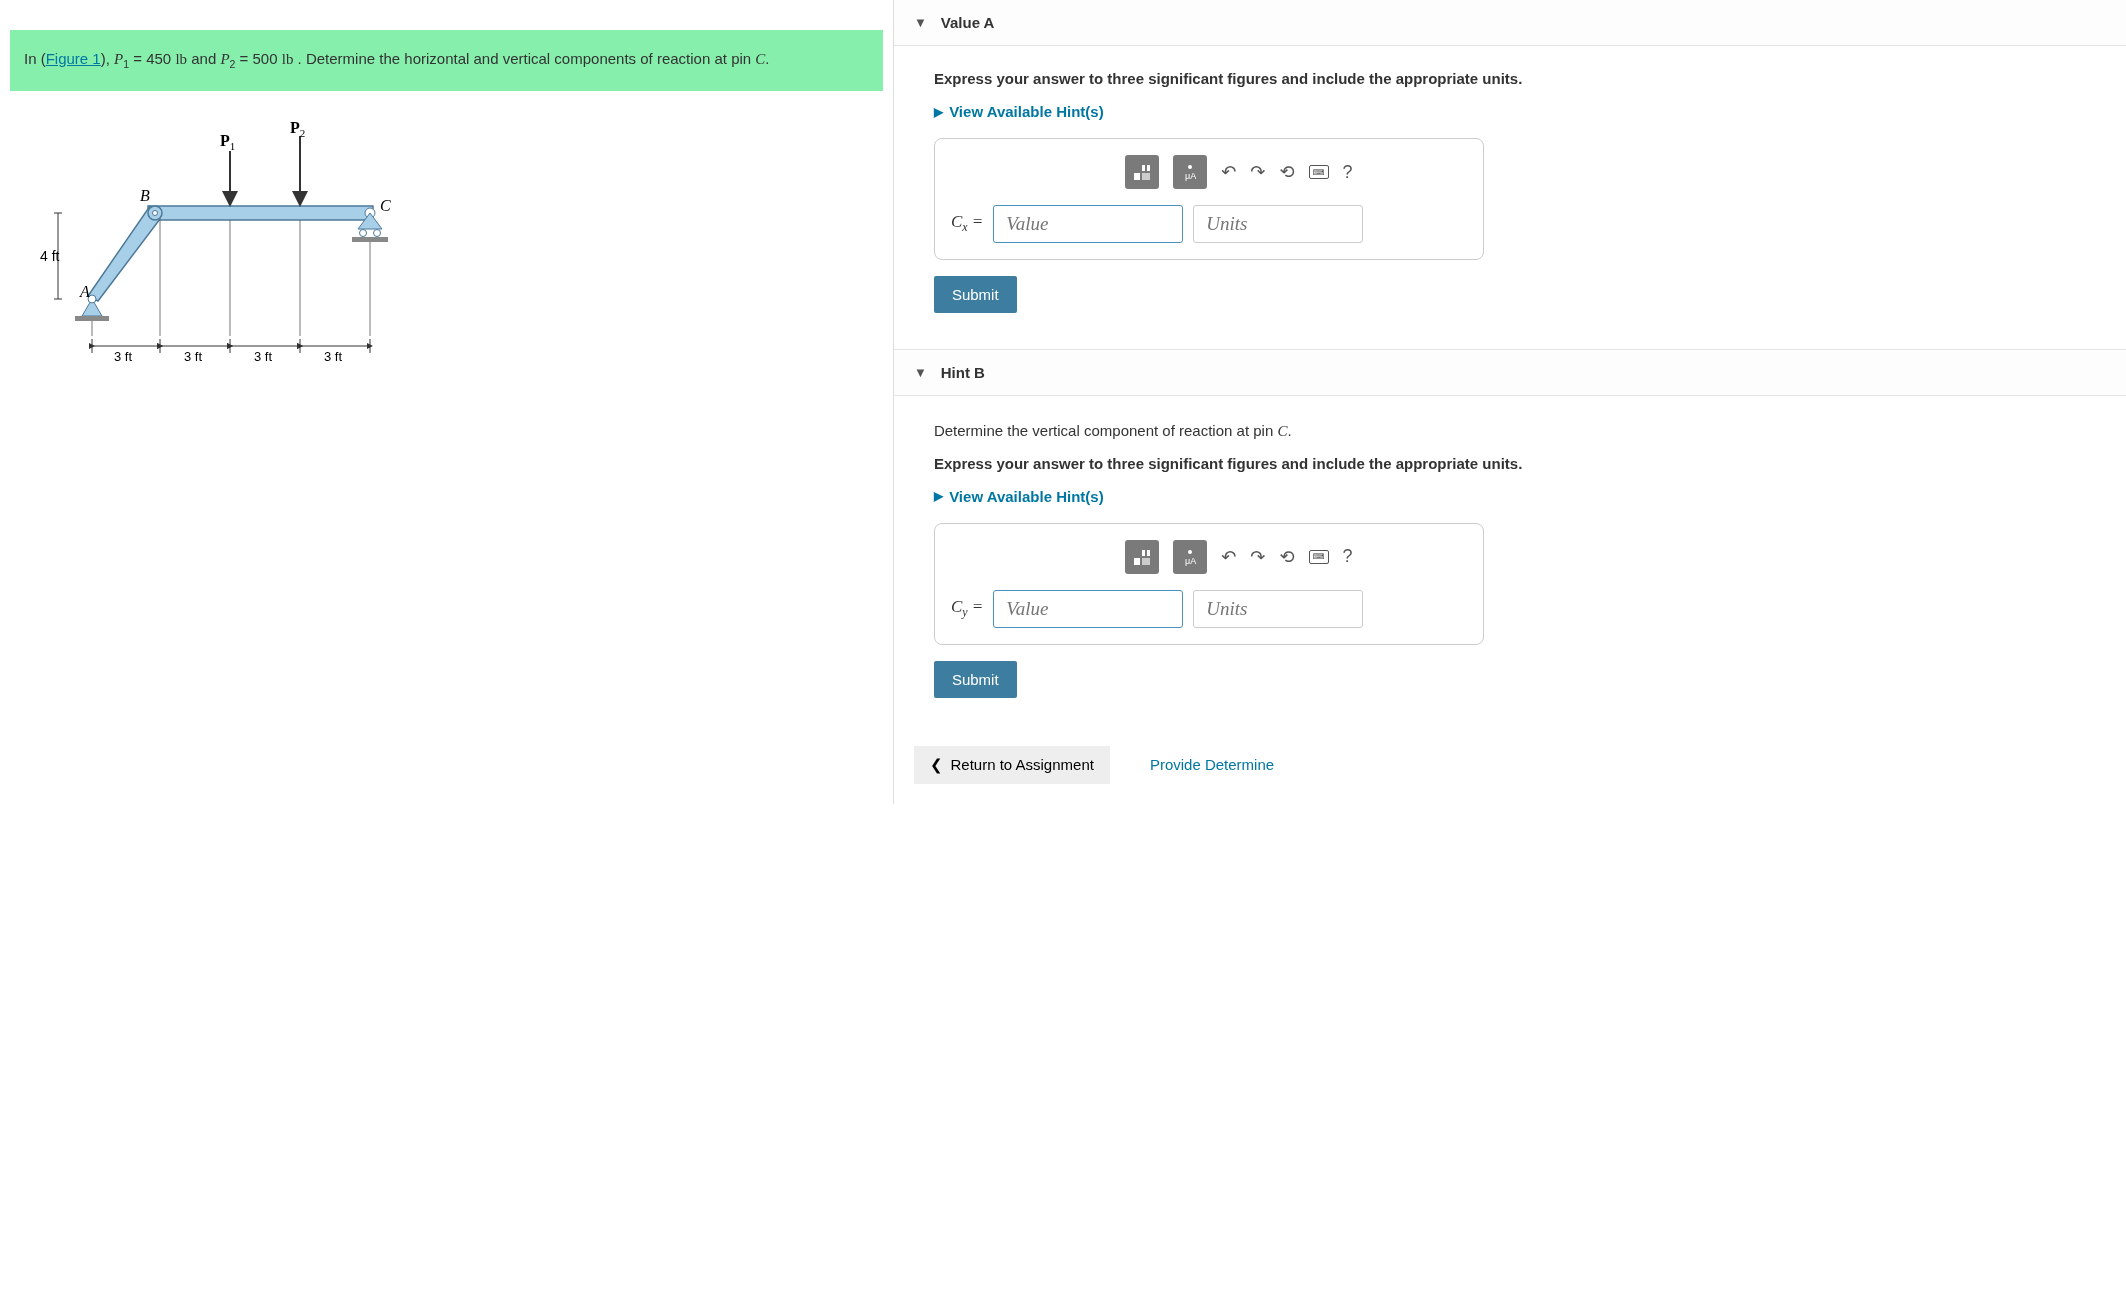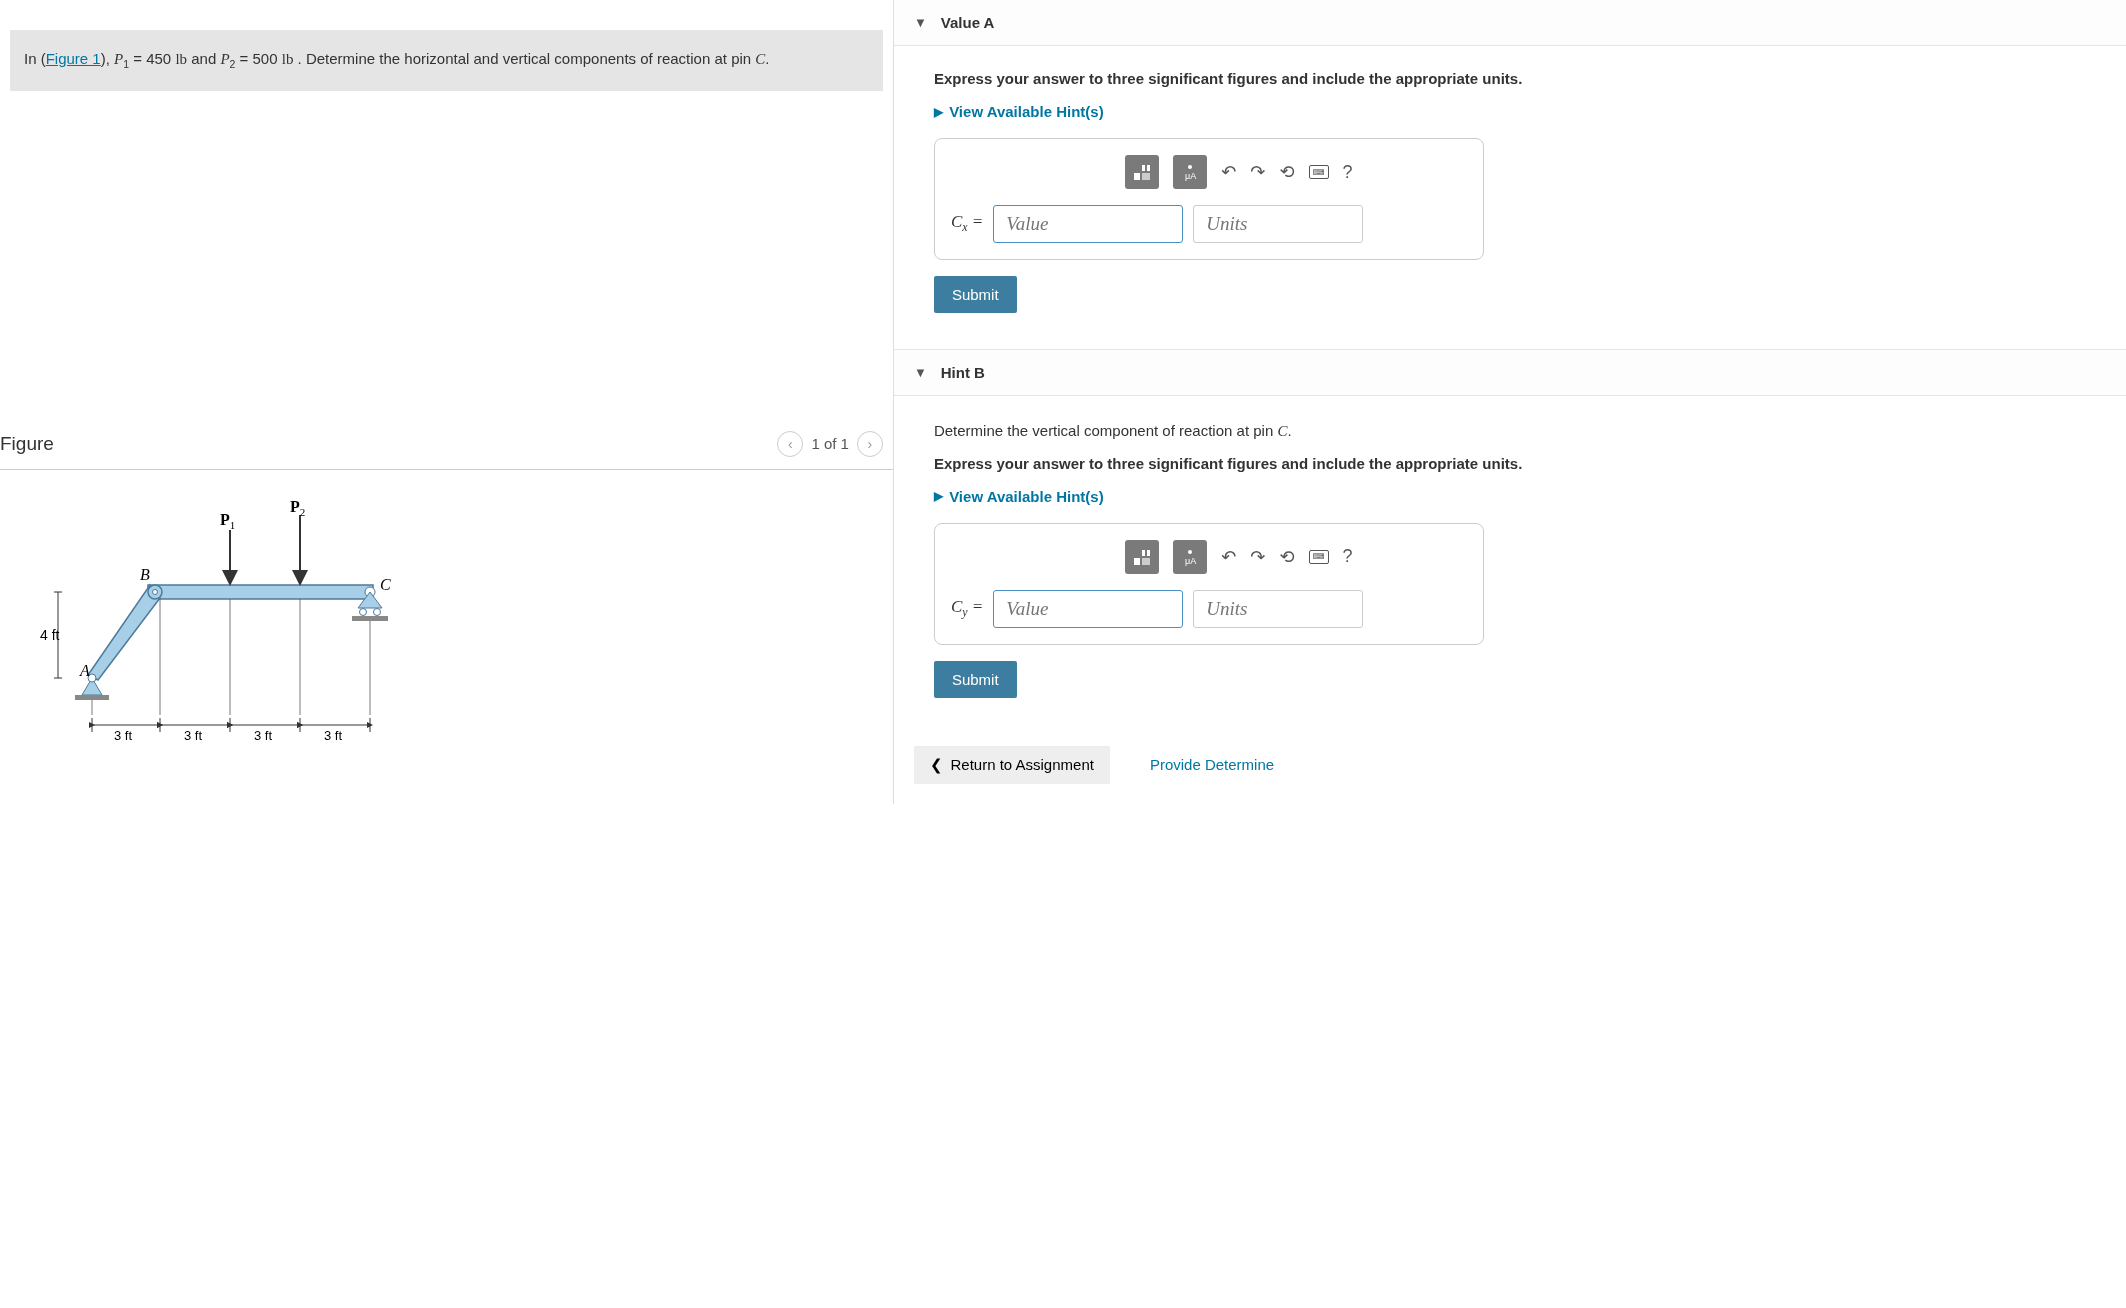--- a/index.html
+++ b/index.html
@@ -13,21 +13,21 @@
   .left-col {
     width: 42%;
     padding: 0;
   }
   .right-col {
     width: 58%;
     border-left: 1px solid #ddd;
     padding-bottom: 20px;
   }
   .problem-box {
-    background: #e5e5e5;
+    background: #86efac;
     padding: 18px 14px;
     margin: 30px 10px 0 10px;
     color: #333;
     line-height: 1.5;
   }
   .figure-link { color: #0077a3; text-decoration: underline; }
   .ital { font-style: italic; font-family: 'Times New Roman', serif; }
   .rm { font-family: 'Times New Roman', serif; }
   .figure-header {
     display: flex;
@@ -112,28 +112,20 @@
   sub { font-size: 0.7em; }
 </style>
 </head>
 <body>
 
 <div class="left-col">
   <div class="problem-box">
     <span>In (</span><a class="figure-link">Figure 1</a><span>), </span><span class="ital">P</span><sub>1</sub><span> = 450 </span><span class="rm">lb</span><span> and </span><span class="ital">P</span><sub>2</sub><span> = 500 </span><span class="rm">lb</span><span> . Determine the horizontal and vertical components of reaction at pin </span><span class="ital">C</span><span>.</span>
   </div>
 
-  <div class="figure-header">
-    <span class="figure-title">Figure</span>
-    <div class="nav-group">
-      <span class="circ-btn">‹</span>
-      <span>1 of 1</span>
-      <span class="circ-btn">›</span>
-    </div>
-  </div>
 
   <div class="figure-img">
     <svg width="390" height="260" viewBox="0 0 390 260">
       <defs>
         <marker id="arr" markerWidth="8" markerHeight="8" refX="4" refY="4" orient="auto">
           <path d="M0,0 L8,4 L0,8 Z" fill="#333"></path>
         </marker>
         <marker id="arrS" markerWidth="6" markerHeight="6" refX="3" refY="3" orient="auto">
           <path d="M0,0 L6,3 L0,6 Z" fill="#333"></path>
         </marker>

